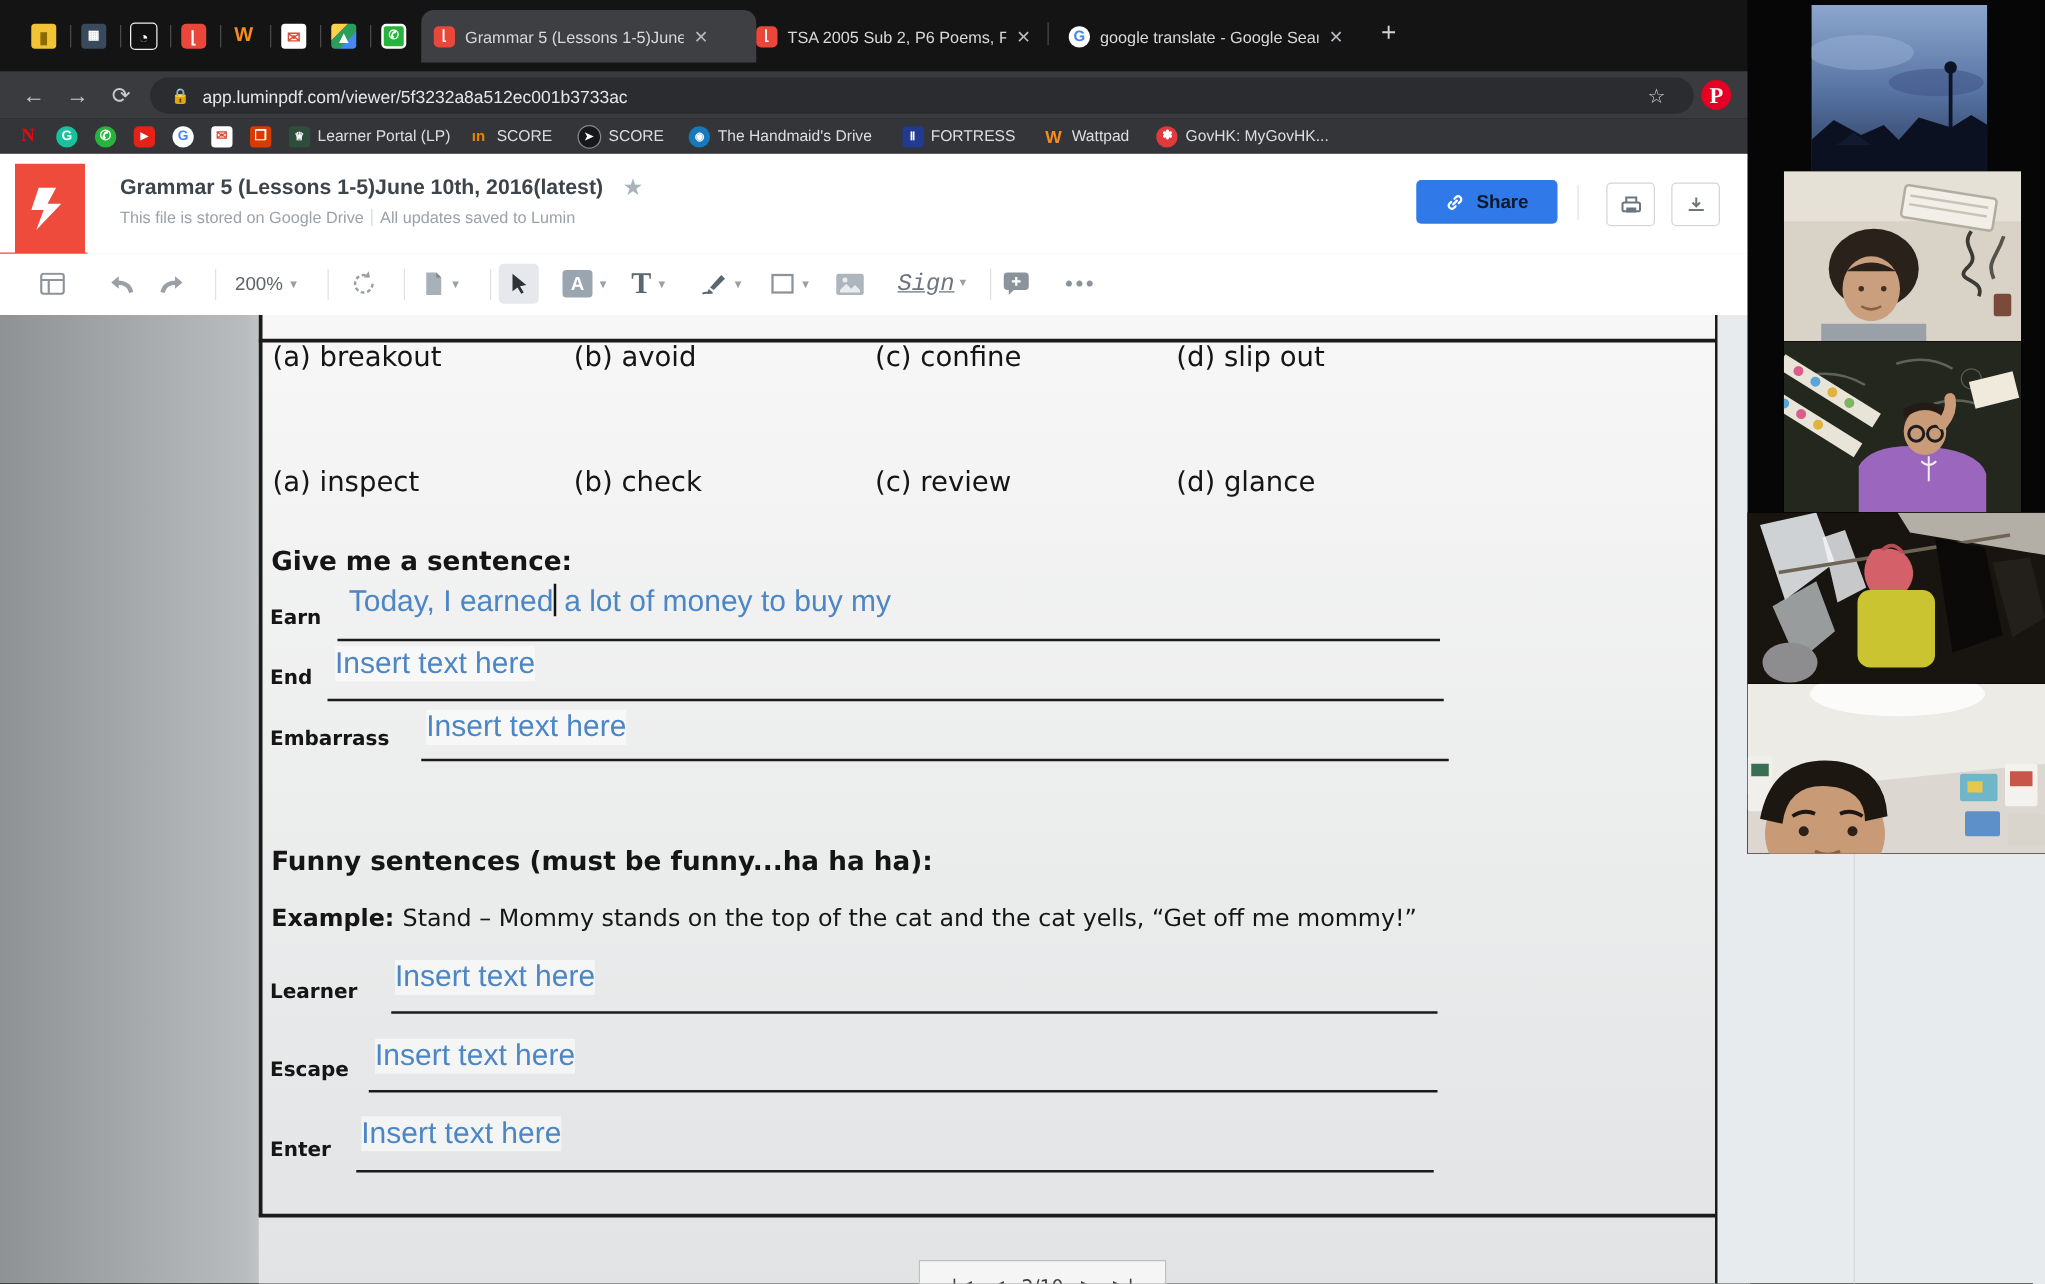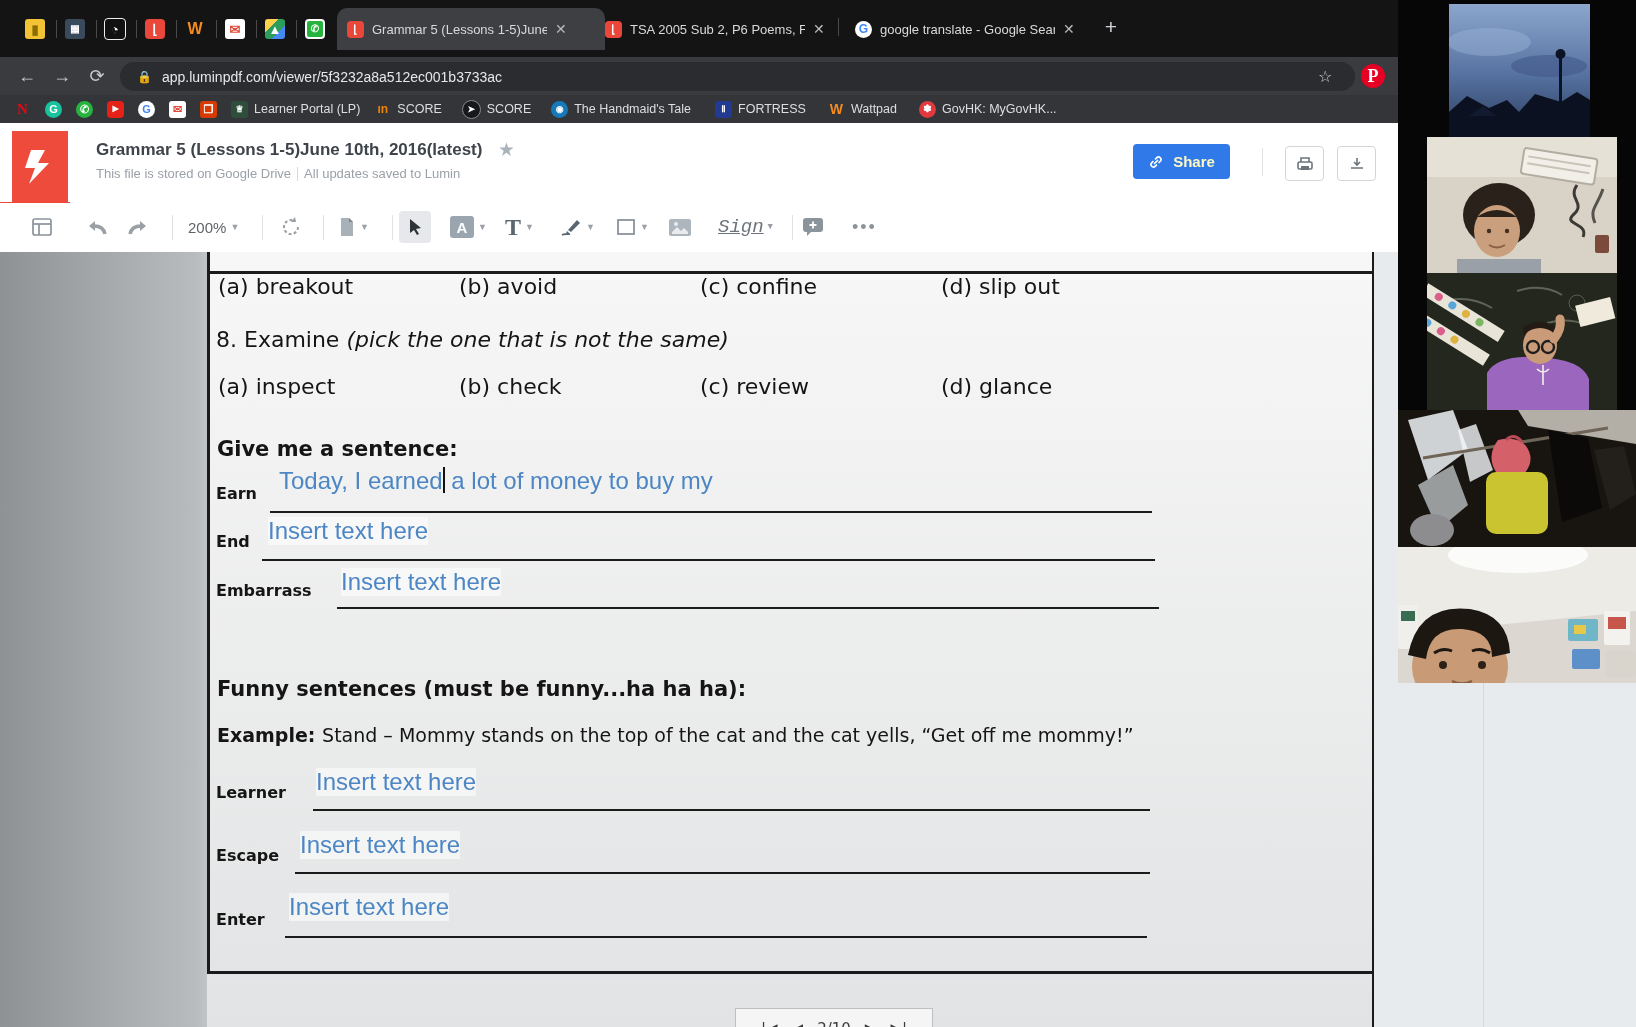--- a/index.html
+++ b/index.html
@@ -26,22 +26,22 @@
   .bookmarks{position:absolute;left:0;top:95px;width:1400px;height:28px;background:#333538;
              display:flex;align-items:center;color:#dddee0;font-size:12.5px;}
   .bm{display:flex;align-items:center;gap:6px;margin-left:14px;white-space:nowrap;}
   .bmicon{width:17px;height:17px;border-radius:50%;display:flex;align-items:center;justify-content:center;
           font-size:11px;font-weight:bold;color:#fff;line-height:1;flex:none;}
   
   .lheader{position:absolute;left:0;top:123px;width:1400px;height:80px;background:#ffffff;border-bottom:1px solid #e4e6e8;}
   .logo{position:absolute;left:12px;top:8px;width:56px;height:72px;background:#ee4b3c;display:flex;align-items:center;justify-content:center;}
   .doctitle{position:absolute;left:96px;top:17px;font-size:17px;font-weight:bold;color:#3f444b;}
   .subtitle{position:absolute;left:96px;top:43px;font-size:13px;color:#9aa1a8;display:flex;align-items:center;gap:6px;}
-  .sharebtn{position:absolute;left:1133px;top:21px;width:97px;height:35px;background:#2f7ae8;border-radius:4px;
-            color:#fef9c3;font-size:15px;font-weight:bold;display:flex;align-items:center;justify-content:center;gap:9px;}
+  .sharebtn{position:absolute;left:1133px;top:21px;width:113px;height:35px;background:#2f7ae8;border-radius:4px;
+            color:#0f172a;font-size:15px;font-weight:bold;display:flex;align-items:center;justify-content:center;gap:9px;}
   .hdrbtn{position:absolute;top:23px;width:37px;height:33px;border:1px solid #d3d6d9;border-radius:4px;background:#fff;
           display:flex;align-items:center;justify-content:center;}
   
   .toolbar{position:absolute;left:0;top:203px;width:1400px;height:49px;background:#fff;border-bottom:1px solid #dfe1e3;}
   .tbtn{position:absolute;top:8px;height:32px;display:flex;align-items:center;justify-content:center;color:#8b939b;}
   .tsep{position:absolute;top:12px;width:1px;height:25px;background:#dfe1e3;}
   .caret{font-size:9px;color:#9aa0a6;margin-left:4px;}
   
   .docarea{position:absolute;left:0;top:252px;width:1400px;height:775px;
            background:linear-gradient(90deg,#8f9294 0%,#b9bcbe 14%,#c3c6c8 15%);}
@@ -166,21 +166,21 @@
       <span class="bm" style="">
         <span class="bmicon" style="background:transparent;color:#f08200;font-size:12px">ın</span>
         <span>SCORE</span>
       </span>
       <span class="bm" style="margin-left:20px">
         <span class="bmicon" style="background:#16181c;border:1px solid #888;font-size:9px">➤</span>
         <span>SCORE</span>
       </span>
       <span class="bm" style="margin-left:20px">
         <span class="bmicon" style="background:#1779ba;font-size:9px">◉</span>
-        <span>The Handmaid's Tale</span>
+        <span>The Handmaid's Drive</span>
       </span>
       <span class="bm" style="margin-left:24px">
         <span class="bmicon" style="background:#223a8f;border-radius:3px;font-size:9px">Ⅱ</span>
         <span>FORTRESS</span>
       </span>
       <span class="bm" style="margin-left:22px">
         <span class="bmicon" style="background:transparent;color:#f68b1f;font-size:14px">W</span>
         <span>Wattpad</span>
       </span>
       <span class="bm" style="margin-left:22px">
@@ -324,23 +324,20 @@
         <div class="abs" style="left:0;top:0;width:3px;height:721px;background:#1b1b1b"></div>
         <div class="abs" style="left:1165px;top:0;width:3px;height:775px;background:#1b1b1b"></div>
         <div class="abs" style="left:0;top:19px;width:1168px;height:2.5px;background:#1b1b1b"></div>
         <div class="abs" style="left:0;top:719px;width:1168px;height:2.5px;background:#1b1b1b"></div>
 
         <div class="opt" style="left:11px;top:22px">(a) breakout</div>
         <div class="opt" style="left:252px;top:22px">(b) avoid</div>
         <div class="opt" style="left:493px;top:22px">(c) confine</div>
         <div class="opt" style="left:734px;top:22px">(d) slip out</div>
 
-        <div class="opt" style="left:9px;top:75px">
-          <span>8. Examine </span><span style="font-style:italic">(pick the one that is not the same)</span>
-        </div>
 
         <div class="opt" style="left:11px;top:122px">(a) inspect</div>
         <div class="opt" style="left:252px;top:122px">(b) check</div>
         <div class="opt" style="left:493px;top:122px">(c) review</div>
         <div class="opt" style="left:734px;top:122px">(d) glance</div>
 
         <div class="opt" style="left:10px;top:185px;font-weight:bold;font-size:21px">Give me a sentence:</div>
 
         <div class="wordlbl" style="left:9px;top:232px">Earn</div>
         <div class="blue" style="left:72px;top:215px">

